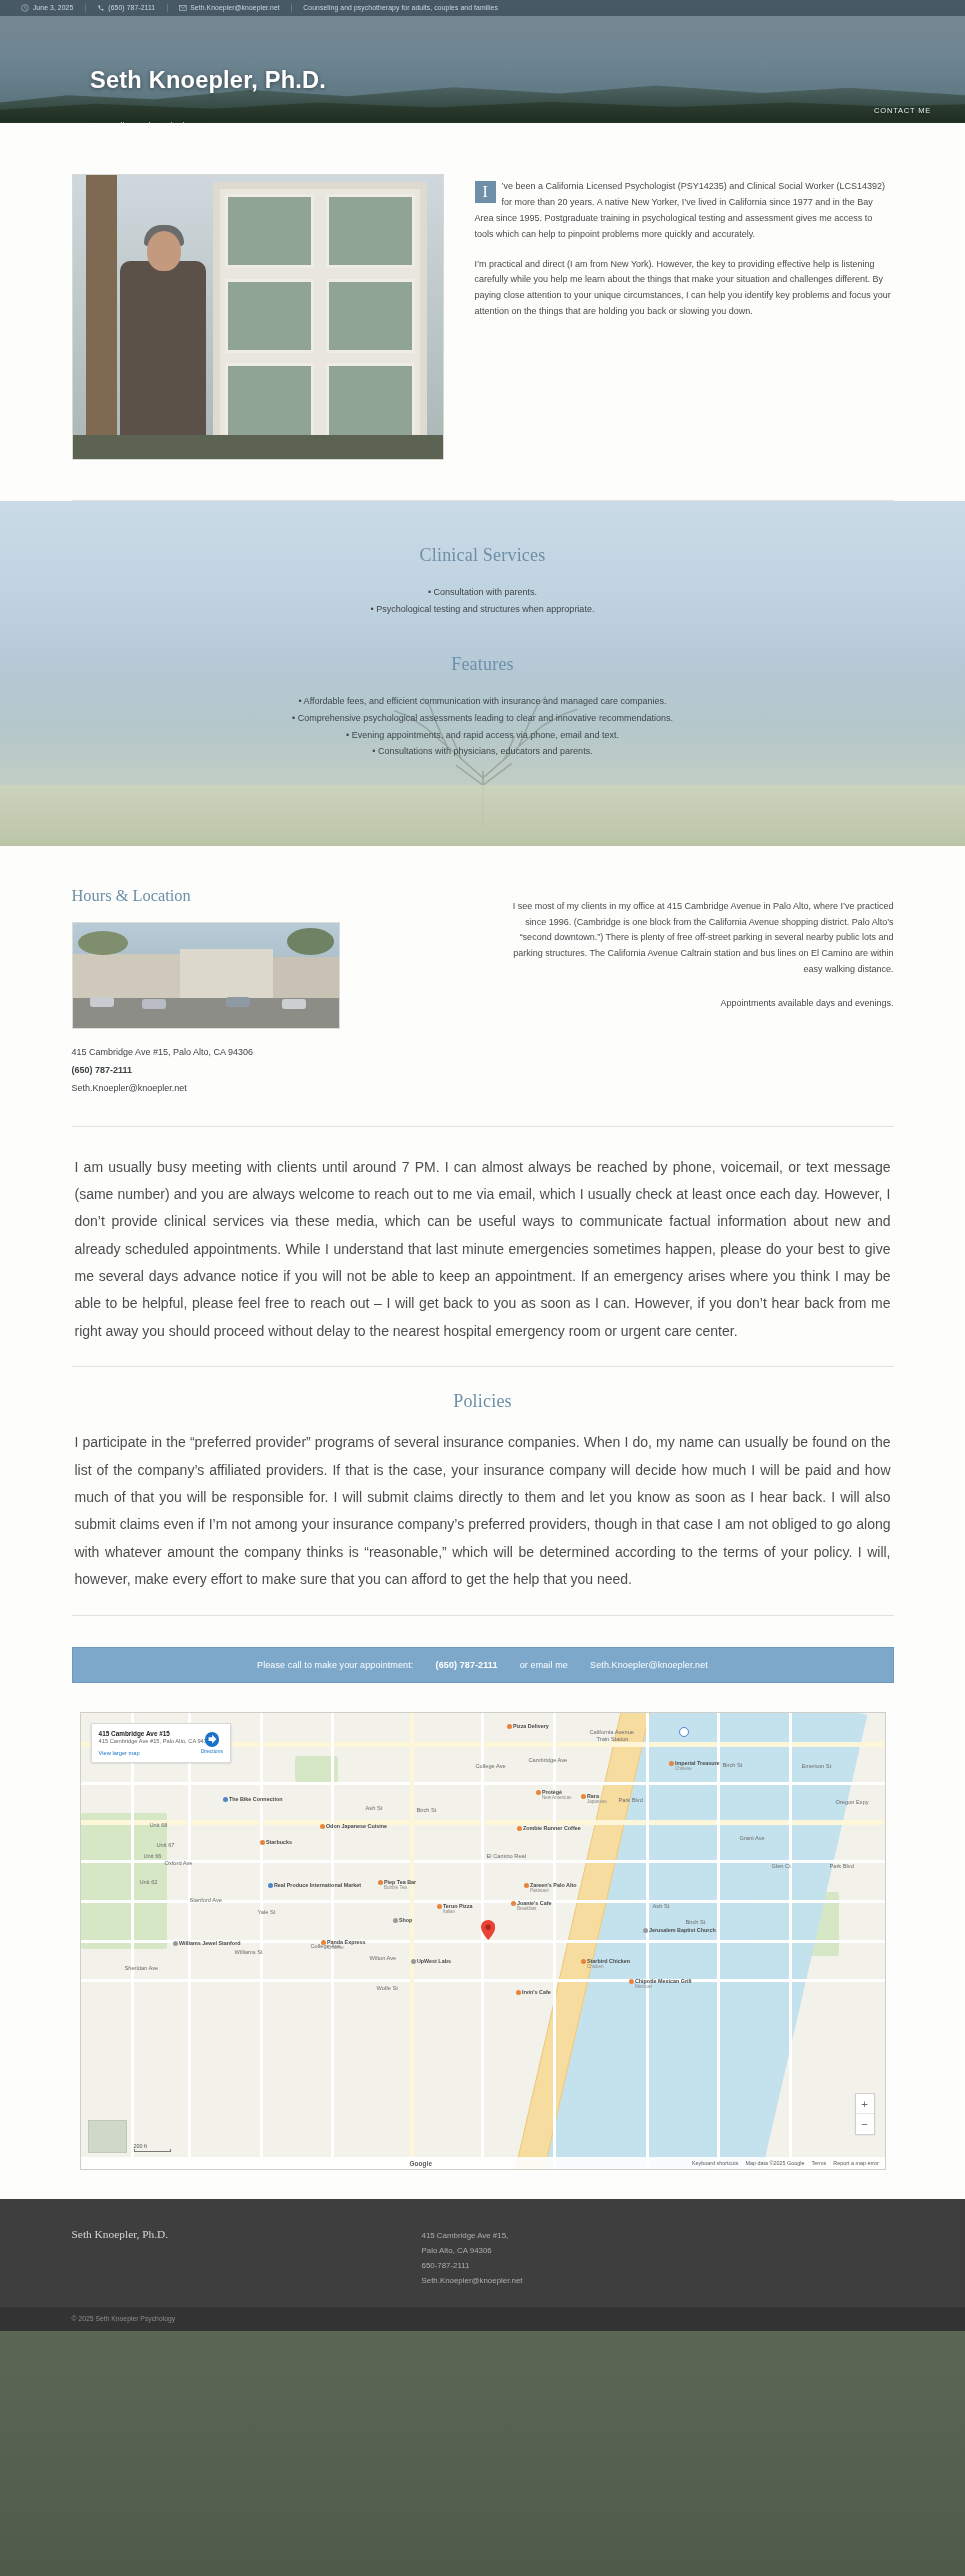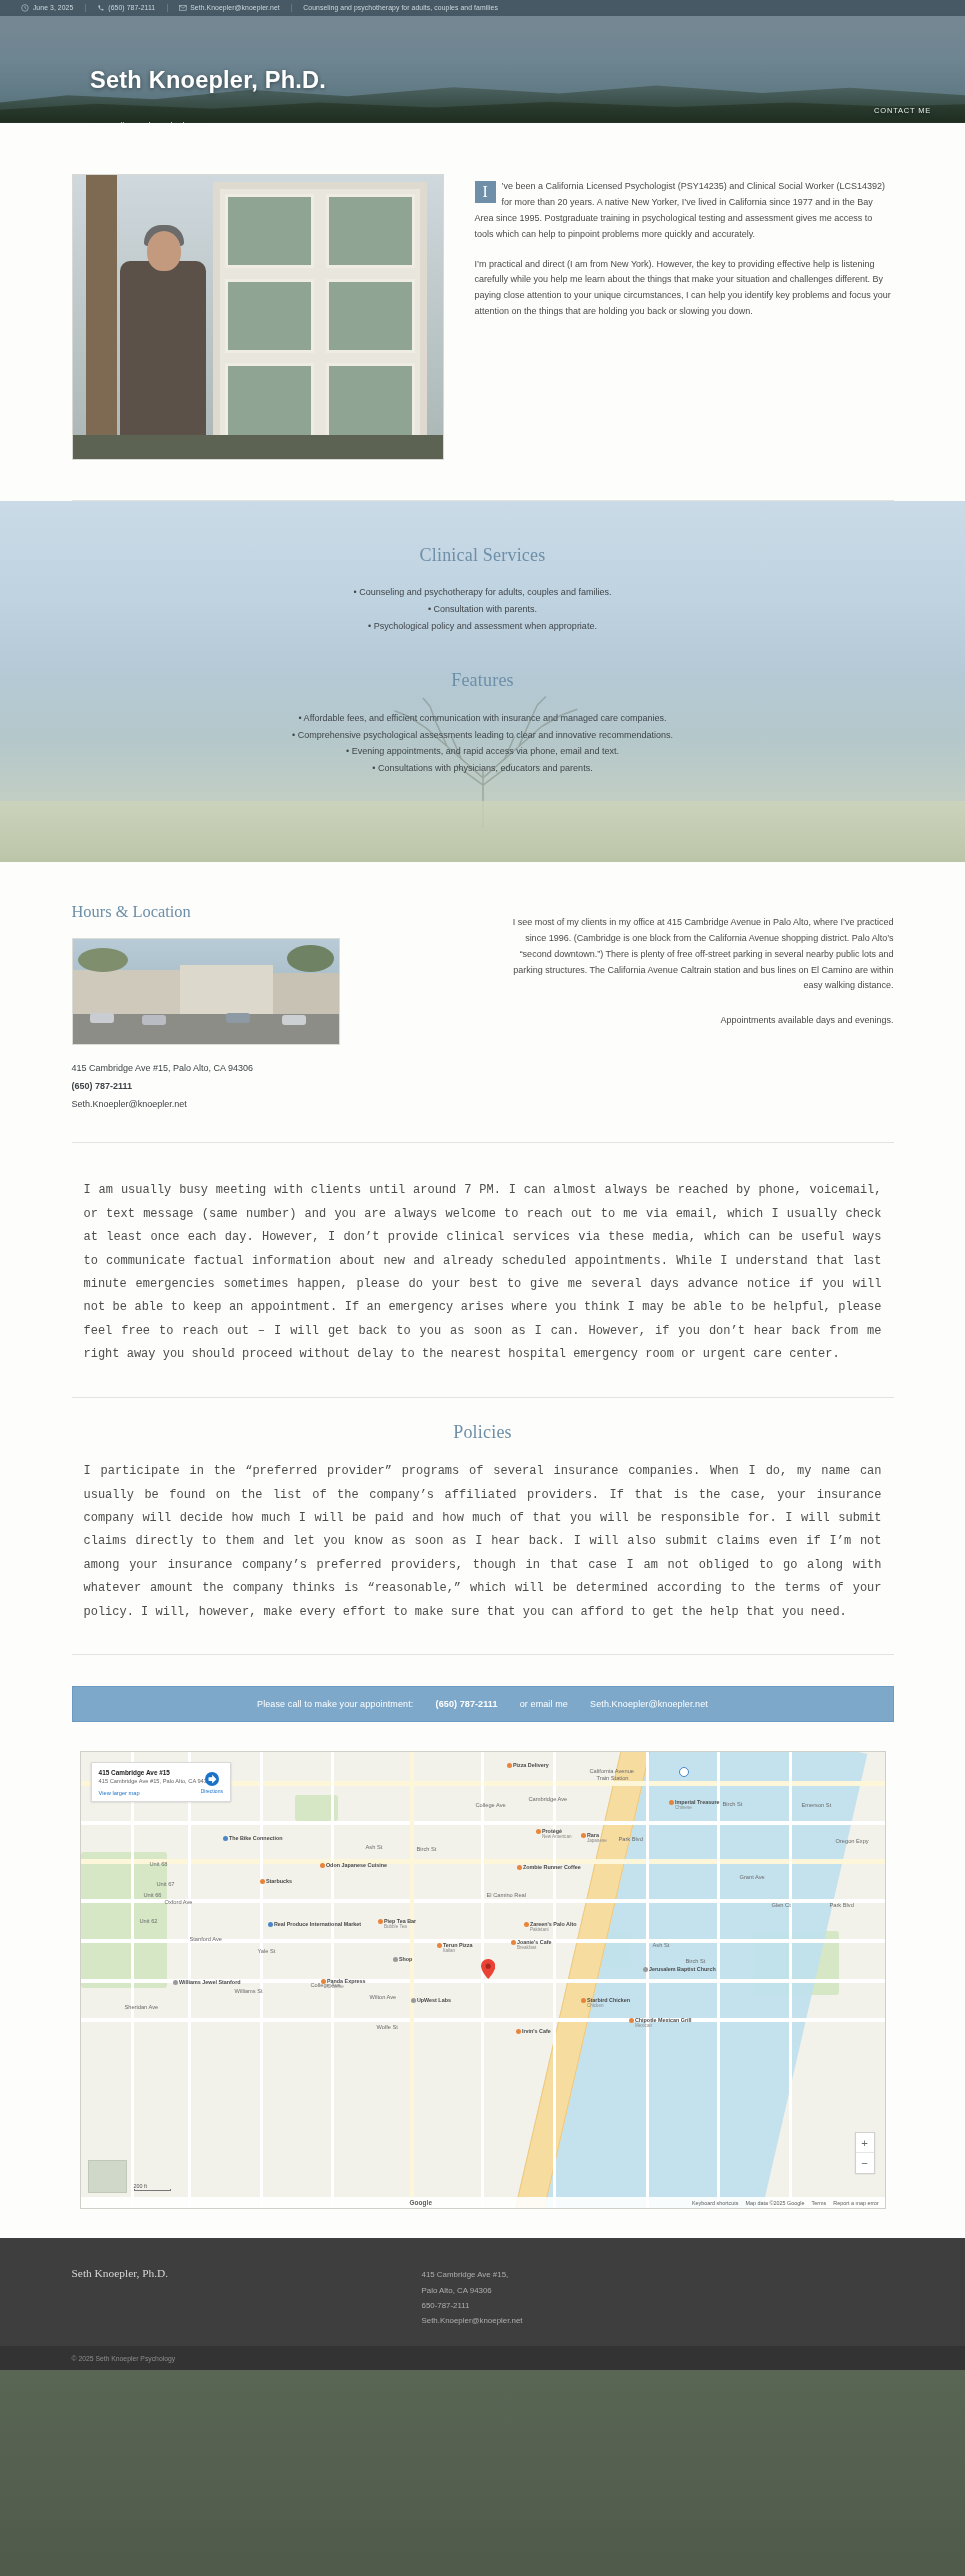--- a/index.html
+++ b/index.html
@@ -190,23 +190,22 @@
   }
   .addr .ph{ font-weight:bold; }
   .addr .em{ color:#3e4346; }
   .hours-right{ flex:1; padding-top:13px; }
   .hours-right p{
     font-size:9px; line-height:1.75; color:#4a4a4a; margin:0 0 18.6px 0;text-align:right;
   }
   
   .textblock{ padding:24px 0 18.6px 0; }
   .textblock p{
-    font-size:12px; line-height:1.95; color:#4d4d4d; margin:12px;
+    font-size:14px; line-height:1.95; color:#4d4d4d; margin:3px;
     text-align:justify;
-    font-family:Liberation Mono, monospace;
   }
   .textblock h2.section{ margin-bottom:17px; }
   
   .cta-wrap{ padding:31px 0 29px 0; }
   .cta{
     background:#7ea8c9;
     color:#fff;
     border:0.7px solid #6c9ac0;
     padding:12px 0;
     text-align:center;
@@ -442,23 +441,22 @@
             <path d="M66 44 L46 36 M280 42 L302 34 M96 30 L86 18 M246 28 L258 16"></path>
             <path d="M140 104 L126 72 M200 104 L214 72"></path>
           </g>
         </svg>
       </div>
       <div class="field"></div>
       <div class="inner">
         <div class="services">
           <h2 class="section">Clinical Services</h2>
           <div class="center-list">
-            <div>• Counseling and psychotherapy for adults, couples and families.</div>
             <div>• Consultation with parents.</div>
-            <div>• Psychological policy and assessment when appropriate.</div>
+            <div>• Psychological testing and structures when appropriate.</div>
           </div>
         </div>
         <div class="features">
           <h2 class="section">Features</h2>
           <div class="center-list">
             <div>• Affordable fees, and efficient communication with insurance and managed care companies.</div>
             <div>• Comprehensive psychological assessments leading to clear and innovative recommendations.</div>
             <div>• Evening appointments, and rapid access via phone, email and text.</div>
             <div>• Consultations with physicians, educators and parents.</div>
           </div>

